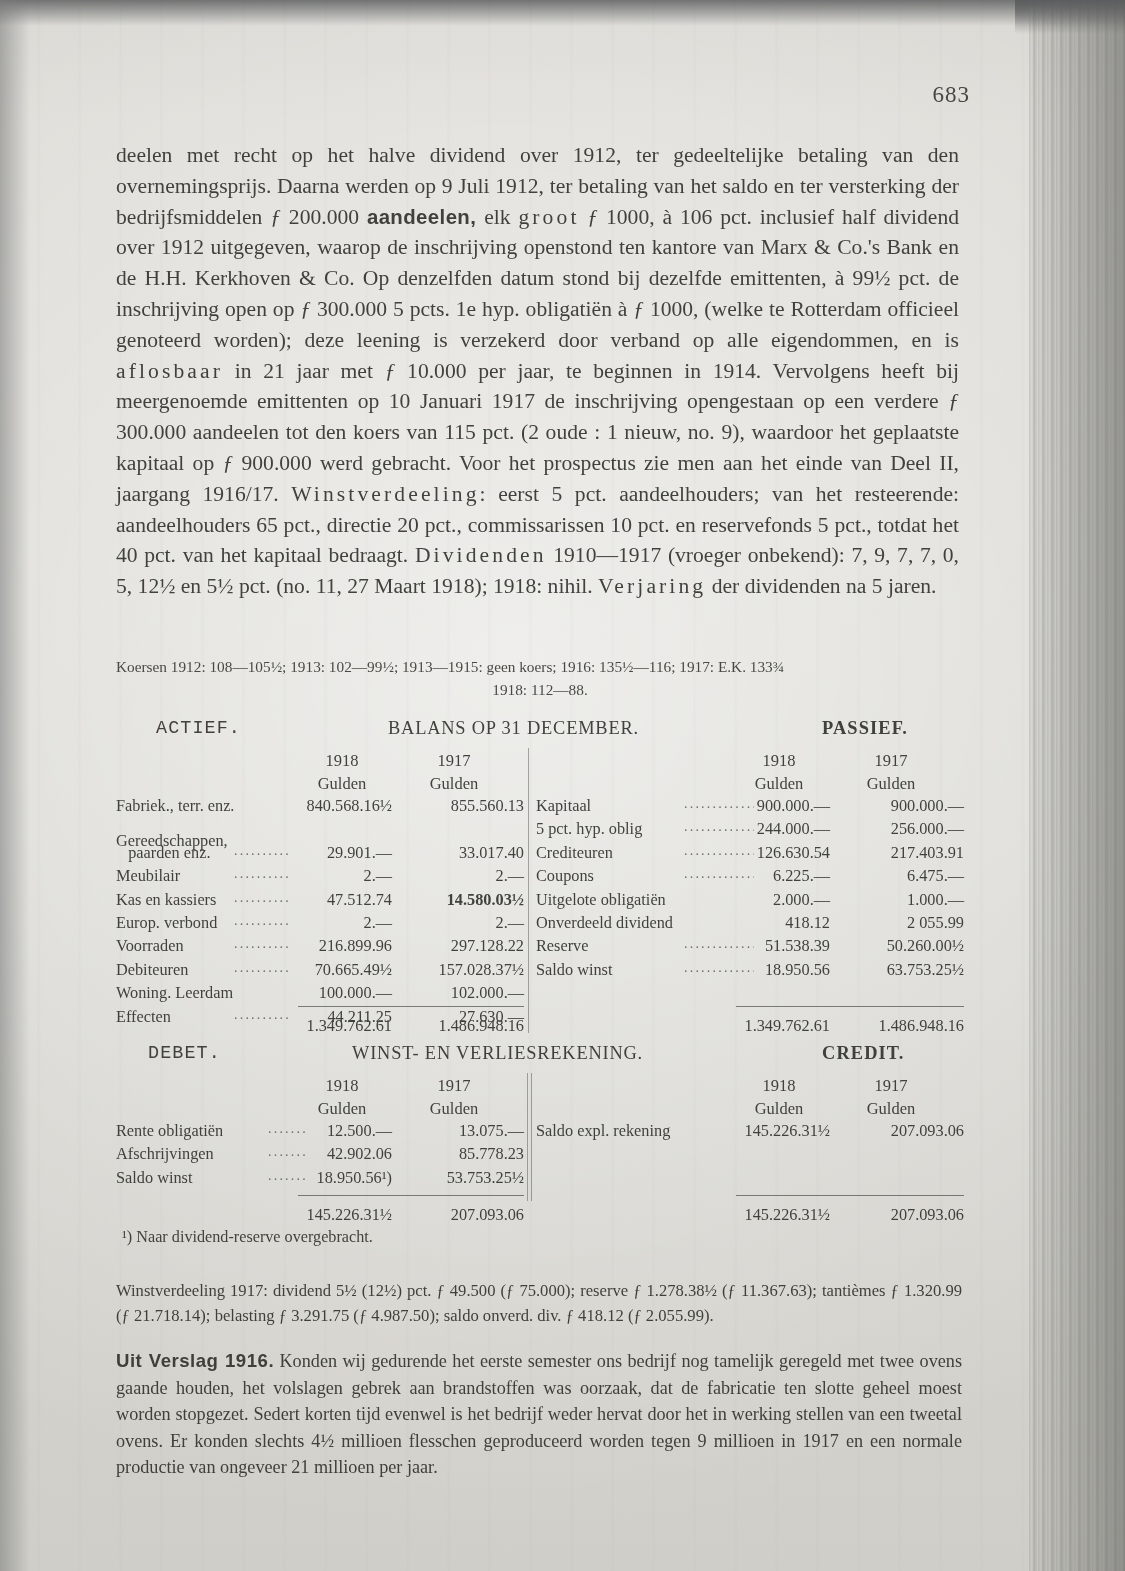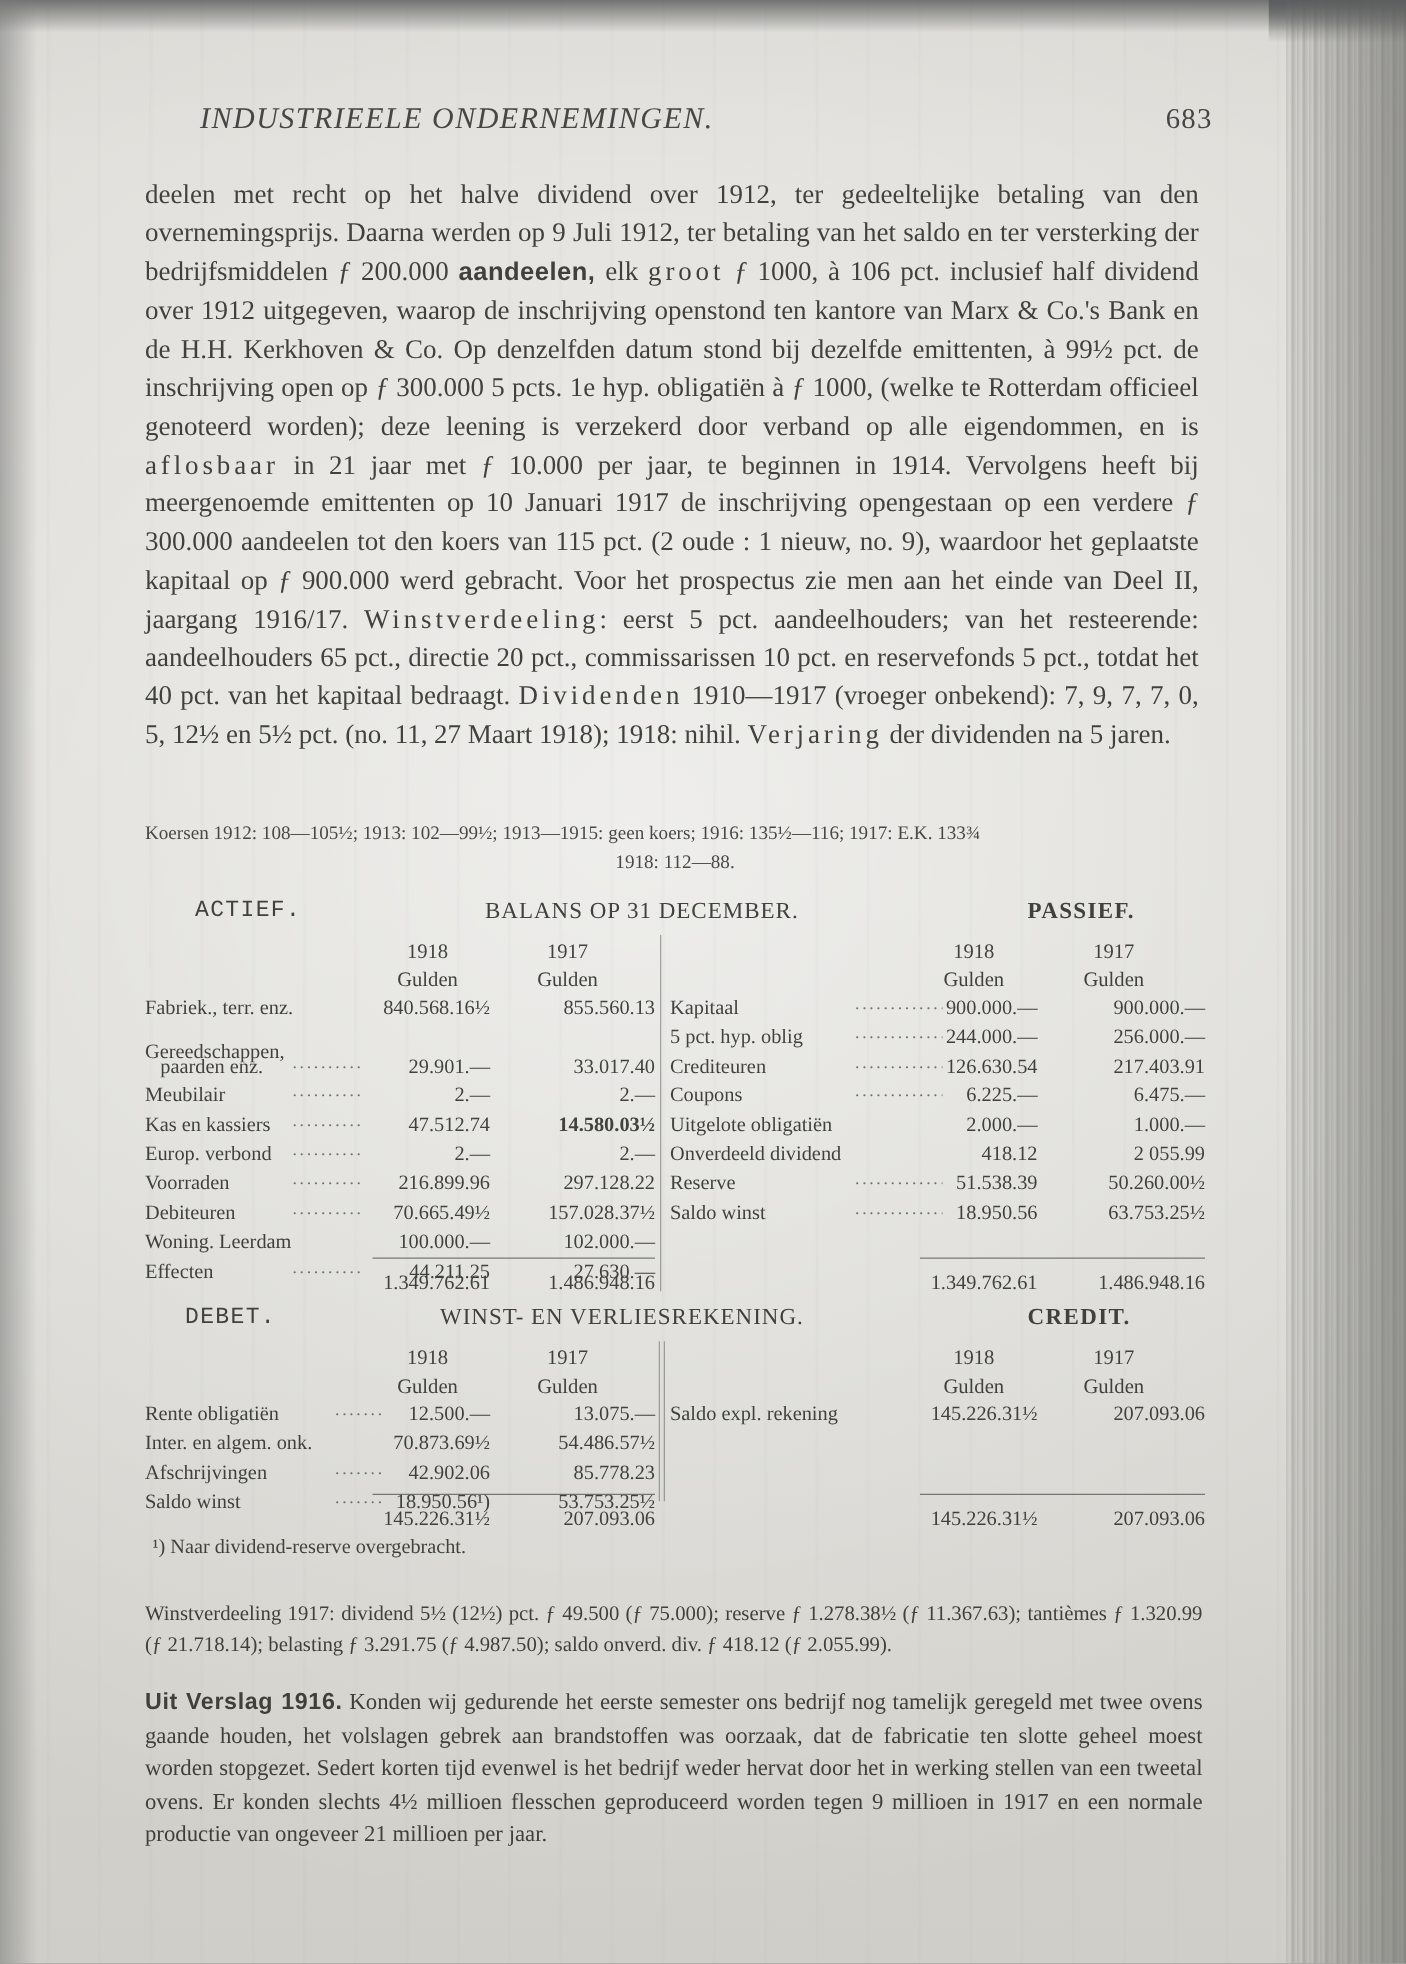--- a/index.html
+++ b/index.html
@@ -113,21 +113,20 @@
 <div id="page">
   <div id="paper"></div>
   <div id="streaks"></div>
   <div id="topband"></div>
   <div id="leftband"></div>
   <div id="edge"></div>
   <div id="edgeTop"></div>
 
   <div id="content">
 
-    <div class="running-head">INDUSTRIEELE ONDERNEMINGEN.</div>
     <div class="folio">683</div>
 
     <div class="body-col">
       <p id="bodytext">deelen met recht op het halve dividend over 1912, ter gedeeltelijke betaling van den overnemingsprijs. Daarna werden op 9 Juli 1912, ter betaling van het saldo en ter versterking der bedrijfsmiddelen <span class="it">ƒ</span> 200.000 <b class="bold">aandeelen,</b> elk <span class="sp">groot</span> <span class="it">ƒ</span> 1000, à 106 pct. inclusief half dividend over 1912 uitgegeven, waarop de inschrijving openstond ten kantore van Marx &amp; Co.'s Bank en de H.H. Kerkhoven &amp; Co. Op denzelfden datum stond bij dezelfde emittenten, à 99½ pct. de inschrijving open op <span class="it">ƒ</span> 300.000 5 pcts. 1e hyp. obligatiën à <span class="it">ƒ</span> 1000, (welke te Rotterdam officieel genoteerd worden); deze leening is verzekerd door verband op alle eigendommen, en is <span class="sp">aflosbaar</span> in 21 jaar met <span class="it">ƒ</span> 10.000 per jaar, te beginnen in 1914. Vervolgens heeft bij meergenoemde emittenten op 10 Januari 1917 de inschrijving opengestaan op een verdere <span class="it">ƒ</span> 300.000 aandeelen tot den koers van 115 pct. (2 oude : 1 nieuw, no. 9), waardoor het geplaatste kapitaal op <span class="it">ƒ</span> 900.000 werd gebracht. Voor het prospectus zie men aan het einde van Deel II, jaargang 1916/17. <span class="sp">Winstverdeeling</span>: eerst 5 pct. aandeelhouders; van het resteerende: aandeelhouders 65 pct., directie 20 pct., commissarissen 10 pct. en reservefonds 5 pct., totdat het 40 pct. van het kapitaal bedraagt. <span class="sp">Dividenden</span> 1910—1917 (vroeger onbekend): 7, 9, 7, 7, 0, 5, 12½ en 5½ pct. (no. 11, 27 Maart 1918); 1918: nihil. <span class="sp">Verjaring</span> der dividenden na 5 jaren.</p>
     </div>
 
     <div class="koersen">
       <span>Koersen 1912: 108—105½; 1913: 102—99½; 1913—1915: geen koers; 1916: 135½—116; 1917: E.K. 133¾</span>
       <span class="ctr">1918: 112—88.</span>
     </div>
@@ -287,25 +286,20 @@
       <div class="divider" style="left:415px;top:30px;height:128px;"></div>
 
       <div class="rowwrap" id="pl-debit" style="left:0px;top:78px;width:408px;">
           <div class="row">
             <span class="lbl" style="white-space: pre;">Rente obligatiën</span>
             <span class="dots" style="left: 152px; width: 40px;">........................................</span>
             <span class="num" style="left: 150px; width: 126px;">12.500.—</span>
             <span class="num" style="left: 282px; width: 126px;">13.075.—</span>
           </div>
           <div class="row">
-            <span class="lbl" style="white-space: pre;">Inter. en algem. onk.</span>
-            <span class="num" style="left: 150px; width: 126px;">70.873.69½</span>
-            <span class="num" style="left: 282px; width: 126px;">54.486.57½</span>
-          </div>
-          <div class="row">
             <span class="lbl" style="white-space: pre;">Afschrijvingen</span>
             <span class="dots" style="left: 152px; width: 40px;">........................................</span>
             <span class="num" style="left: 150px; width: 126px;">42.902.06</span>
             <span class="num" style="left: 282px; width: 126px;">85.778.23</span>
           </div>
           <div class="row">
             <span class="lbl" style="white-space: pre;">Saldo winst</span>
             <span class="dots" style="left: 152px; width: 40px;">........................................</span>
             <span class="num" style="left: 150px; width: 126px;">18.950.56¹)</span>
             <span class="num" style="left: 282px; width: 126px;">53.753.25½</span>

